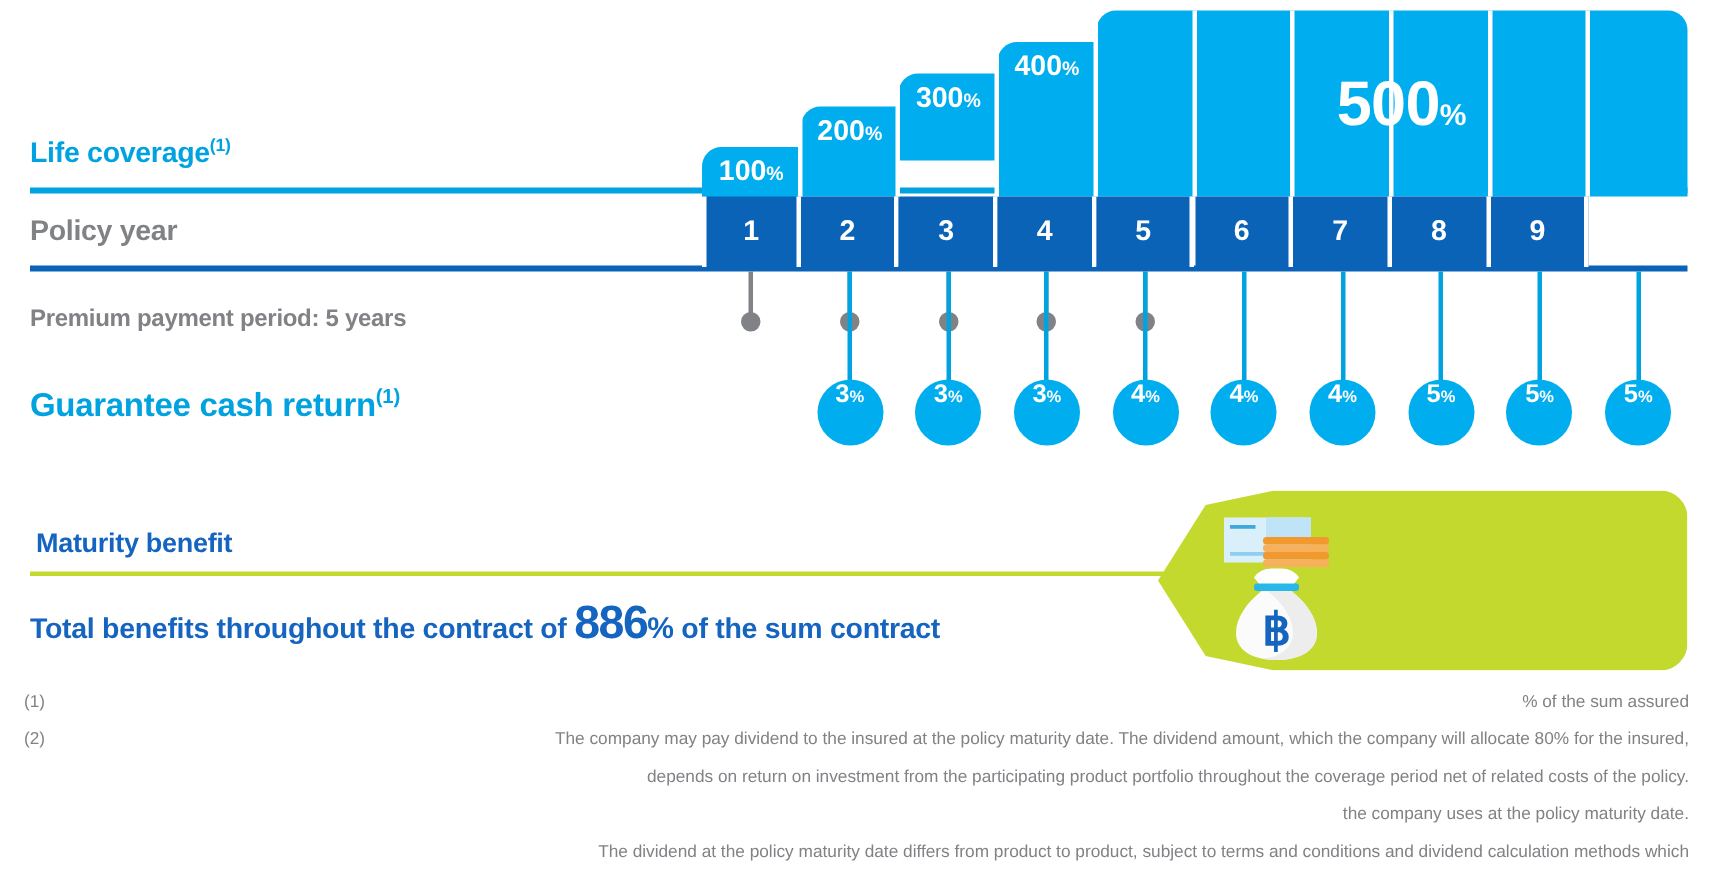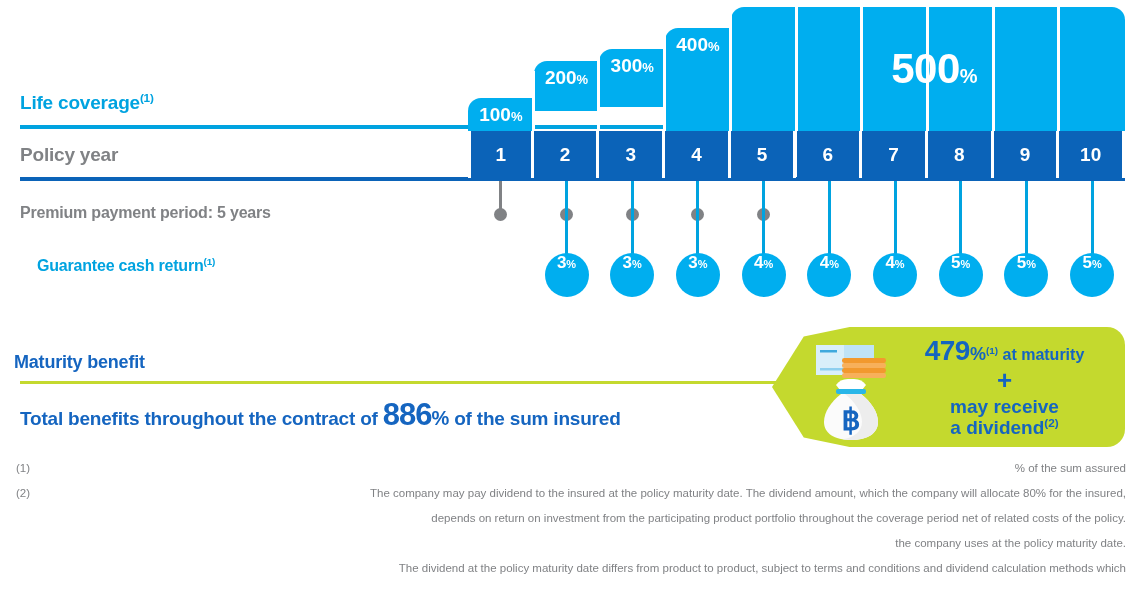--- a/index.html
+++ b/index.html
@@ -14,22 +14,22 @@
   
   .lbl {
     position: absolute;
     font-weight: bold;
     white-space: nowrap;
     letter-spacing: -0.2px;
   }
   .lbl-life      { left: 20px; top: 92px;  font-size: 19px; color: #00A3E0; }
   .lbl-policy    { left: 20px; top: 144px; font-size: 19px; color: #808285; }
   .lbl-premium   { left: 20px; top: 204px; font-size: 16px; color: #808285; }
-  .lbl-guarantee { left: 37px; top: 257px; font-size: 16px; color: #00A3E0; }
-  .lbl-maturity  { left: 14px; top: 352px; font-size: 18px; color: #1565C0; }
+  .lbl-guarantee { left: 20px; top: 257px; font-size: 22px; color: #00A3E0; }
+  .lbl-maturity  { left: 24px; top: 352px; font-size: 18px; color: #1565C0; }
   .lbl-total     { left: 20px; top: 397px; font-size: 19px; color: #1565C0; }
   .lbl-total .big { font-size: 31px; color: #1565C0; letter-spacing:-1px; }
   .lbl-total .big-pct { font-size: 20px; }
   sup { font-size: 0.62em; vertical-align: super; line-height: 0; }
 
   
   .rule { position: absolute; left: 20px; }
   .rule-cyan  { top: 125px; width: 1105px; height: 4px; background: #00A3E0; }
   .rule-blue  { top: 177px; width: 1105px; height: 4px; background: #0B63B8; }
   .rule-green { top: 381px; width: 1085px; height: 3px; background: #C4D92E; }
@@ -170,33 +170,33 @@
   <div class="lbl lbl-life"><span>Life coverage</span><sup>(1)</sup></div>
 
   <div class="lbl lbl-policy">Policy year</div>
 
   <div class="lbl lbl-premium">Premium payment period: 5 years</div>
 
   <div class="lbl lbl-guarantee"><span>Guarantee cash return</span><sup>(1)</sup></div>
 
   <div class="lbl lbl-maturity">Maturity benefit</div>
 
-  <div class="lbl lbl-total"><span>Total benefits throughout the contract of </span><span class="big">886</span><span class="big-pct">%</span><span> of the sum insured</span></div>
+  <div class="lbl lbl-total"><span>Total benefits throughout the contract of </span><span class="big">886</span><span class="big-pct">%</span><span> of the sum contract</span></div>
 
   <div class="rule rule-cyan"></div>
   <div class="rule rule-blue"></div>
   <div class="rule rule-green"></div>
 
   <div id="grid">
 
     <div class="bar" style="left:0px; top:98px; width:65.7px; height:48px;">
       <div class="bar-label" style="top:6px;"><span class="v">100</span><span class="p">%</span></div>
     </div>
 
-    <div class="bar" style="left:65.7px; top:61px; width:65.7px; height:50px;">
+    <div class="bar" style="left:65.7px; top:71px; width:65.7px; height:60px;">
       <div class="bar-label" style="top:6px;"><span class="v">200</span><span class="p">%</span></div>
     </div>
 
     <div class="bar" style="left:131.4px; top:49px; width:65.7px; height:58px;">
       <div class="bar-label" style="top:6px;"><span class="v">300</span><span class="p">%</span></div>
     </div>
 
     <div class="bar" style="left:197.1px; top:28px; width:65.7px; height:103px;">
       <div class="bar-label" style="top:6px;"><span class="v">400</span><span class="p">%</span></div>
     </div>
@@ -235,23 +235,20 @@
       </div>
     <div class="yearcell" style="left:394.2px; width:65.7px;">
         <span>7</span>
       </div>
     <div class="yearcell" style="left:459.9px; width:65.7px;">
         <span>8</span>
       </div>
     <div class="yearcell" style="left:525.6px; width:65.7px;">
         <span>9</span>
       </div>
-    <div class="yearcell" style="left:591.3px; width:65.7px;">
-        <span>10</span>
-      </div>
 
     <div class="dot-gray" style="left:26.3px;"></div>
     <div class="dot-gray" style="left:92.0px;"></div>
     <div class="dot-gray" style="left:157.7px;"></div>
     <div class="dot-gray" style="left:223.4px;"></div>
     <div class="dot-gray" style="left:289.1px;"></div>
 
     <div class="stem-gray" style="left:31.3px;"></div>
     <div class="stem-gray" style="left:97.0px;"></div>
     <div class="stem-gray" style="left:162.7px;"></div>
@@ -323,29 +320,20 @@
 
       <path d="M22 48 q4 -6 12 -6 h6 q8 0 12 6 l-4 5 h-22 z" fill="#FFFFFF"></path>
       <rect x="22" y="52" width="30" height="5" rx="2" fill="#29B6E8"></rect>
 
       <path d="M27 57 h20 c10 8 17 18 17 28 0 11 -10 18 -27 18 s-27 -7 -27 -18 c0 -10 7 -20 17 -28 z" fill="#FBFBFB"></path>
       <path d="M27 57 h20 c10 8 17 18 17 28 0 11 -10 18 -27 18 -3 0 -6 -0.3 -8.6 -0.8 12 -1.6 19.6 -8 19.6 -17.2 0 -10 -7 -20 -17 -28 z" fill="#EDEDED"></path>
 
       <text x="37" y="93" font-family="'Liberation Sans', sans-serif" font-size="30" font-weight="bold" fill="#1565C0" text-anchor="middle">฿</text>
     </svg>
 
-    <div class="ctext">
-      <div class="c-line1"><span class="num">479</span><span class="pct">%</span><sup>(1)</sup><span class="tail"> at maturity</span></div>
-
-      <div class="c-plus">+</div>
-
-      <div class="c-line3">may receive</div>
-
-      <div class="c-line4"><span>a dividend</span><sup>(2)</sup></div>
-    </div>
   </div>
 
   <div id="footnotes">
     <div class="fn">
       <span class="marker">(1)</span>
       <span class="ftxt">% of the sum assured</span>
     </div>
     <div class="fn">
       <span class="marker">(2)</span>
       <span class="ftxt">The company may pay dividend to the insured at the policy maturity date. The dividend amount, which the company will allocate 80% for the insured,</span>

